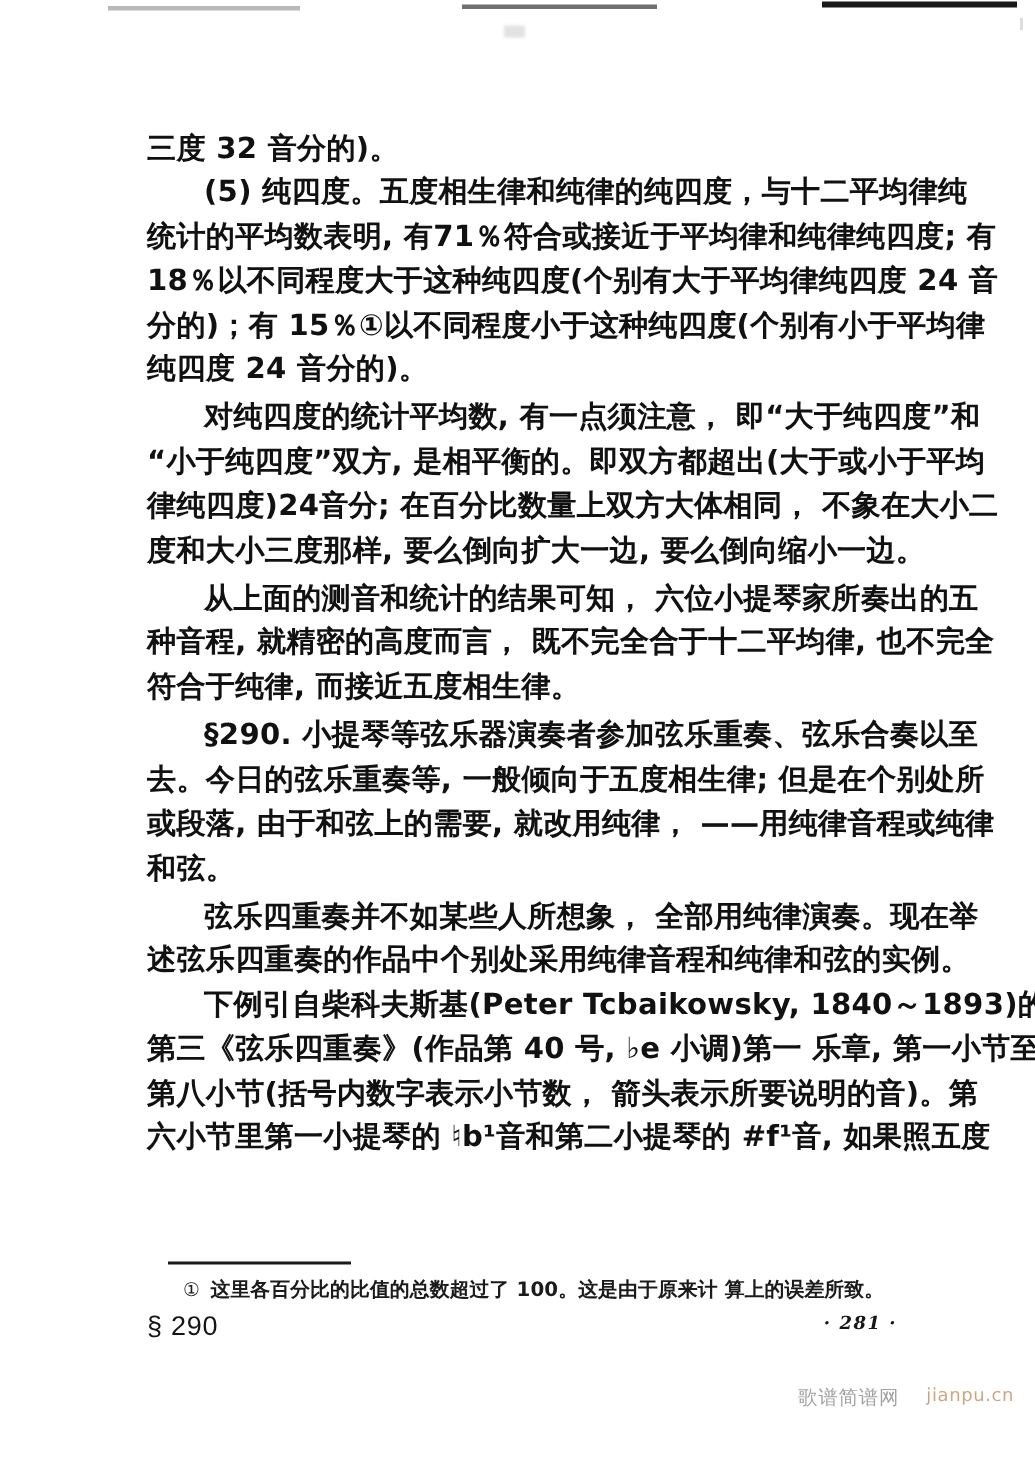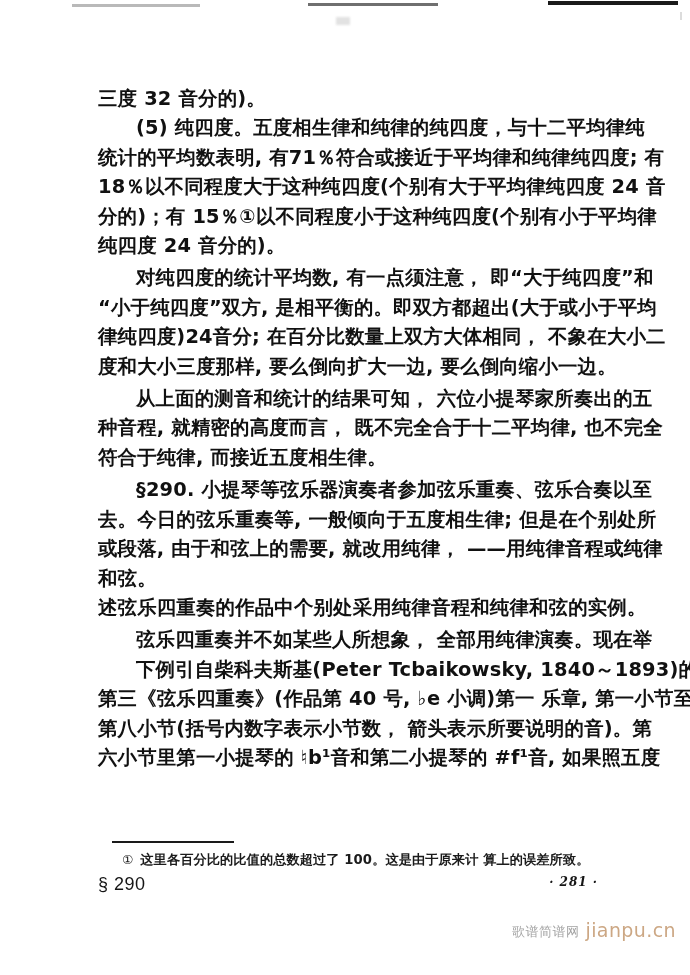--- a/index.html
+++ b/index.html
@@ -129,32 +129,32 @@
     color: #151515;
     letter-spacing: 1px;
   }
 
   
   .watermark {
     position: absolute;
     right: 14px;
     bottom: 10px;
     display: flex;
-    align-items: flex-end;
-    gap: 6px;
+    align-items: flex-start;
+    gap: 18px;
     opacity: 0.92;
   }
   .wm-cn {
     font-size: 13px;
     color: #9b9b9b;
     letter-spacing: 0.5px;
     font-family: "DejaVu Sans", sans-serif;
   }
   .wm-url {
-    font-size: 19px;
+    font-size: 12px;
     color: #c8a07a;
     letter-spacing: 0.4px;
     font-family: "DejaVu Sans", sans-serif;
   }
 </style>
 </head>
 <body>
 
 <div class="page" style="background: rgb(255, 255, 255);">
 
@@ -177,22 +177,22 @@
     <div class="line">“小于纯四度”双方, 是相平衡的。即双方都超出(大于或小于平均</div>
     <div class="line">律纯四度)24音分; 在百分比数量上双方大体相同， 不象在大小二</div>
     <div class="line">度和大小三度那样, 要么倒向扩大一边, 要么倒向缩小一边。</div>
     <div class="line indent gap">从上面的测音和统计的结果可知， 六位小提琴家所奏出的五</div>
     <div class="line">种音程, 就精密的高度而言， 既不完全合于十二平均律, 也不完全</div>
     <div class="line">符合于纯律, 而接近五度相生律。</div>
     <div class="line indent gap">§290. 小提琴等弦乐器演奏者参加弦乐重奏、弦乐合奏以至</div>
     <div class="line">去。今日的弦乐重奏等, 一般倾向于五度相生律; 但是在个别处所</div>
     <div class="line">或段落, 由于和弦上的需要, 就改用纯律， ——用纯律音程或纯律</div>
     <div class="line">和弦。</div>
+    <div class="line indent gap">弦乐四重奏并不如某些人所想象， 全部用纯律演奏。现在举</div>
     <div class="line">述弦乐四重奏的作品中个别处采用纯律音程和纯律和弦的实例。</div>
-    <div class="line indent gap">弦乐四重奏并不如某些人所想象， 全部用纯律演奏。现在举</div>
     <div class="line indent">下例引自柴科夫斯基(Peter  Tcbaikowsky, 1840～1893)的</div>
     <div class="line">第三《弦乐四重奏》(作品第 40 号, ♭e 小调)第一 乐章, 第一小节至</div>
     <div class="line">第八小节(括号内数字表示小节数， 箭头表示所要说明的音)。第</div>
     <div class="line">六小节里第一小提琴的 ♮b¹音和第二小提琴的 #f¹音, 如果照五度</div>
   </div>
 
   <div class="footnote-rule"></div>
 
   <div class="footnote">
     <span class="fn-mark">①</span><span>这里各百分比的比值的总数超过了 100。这是由于原来计 算上的误差所致。</span>

